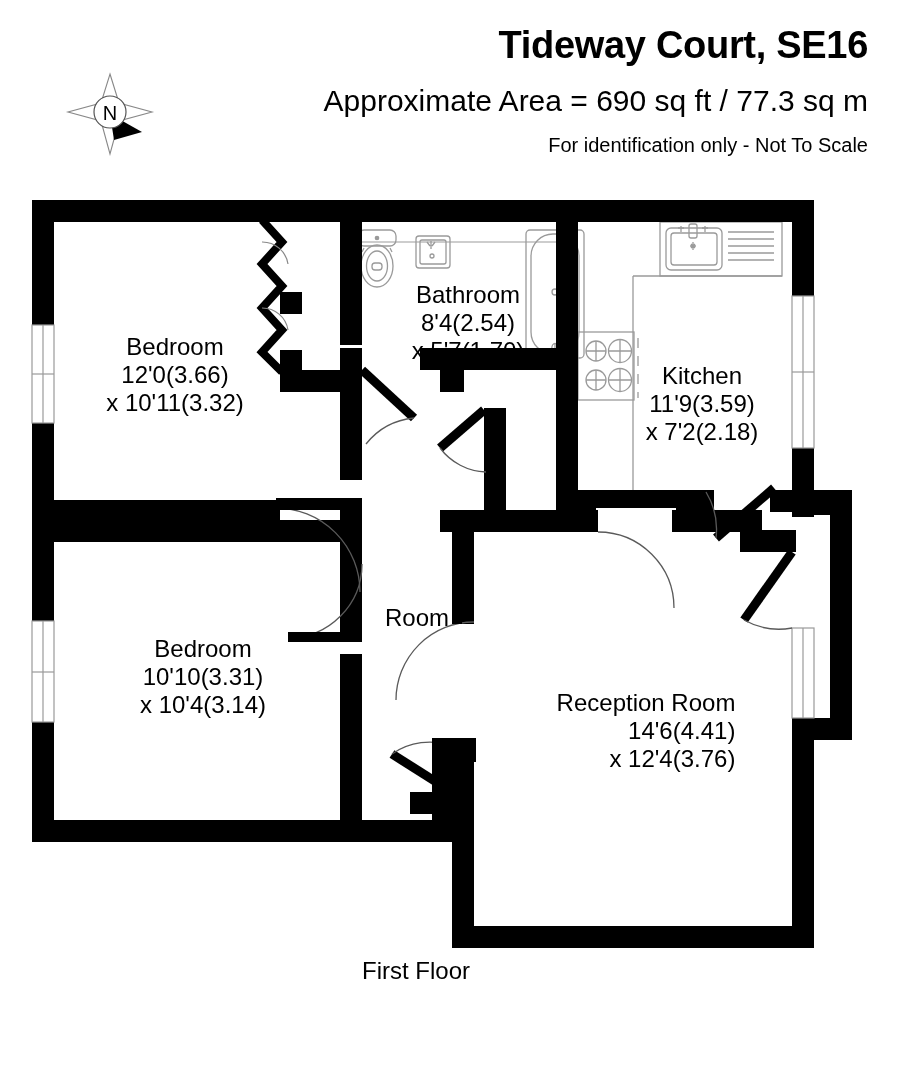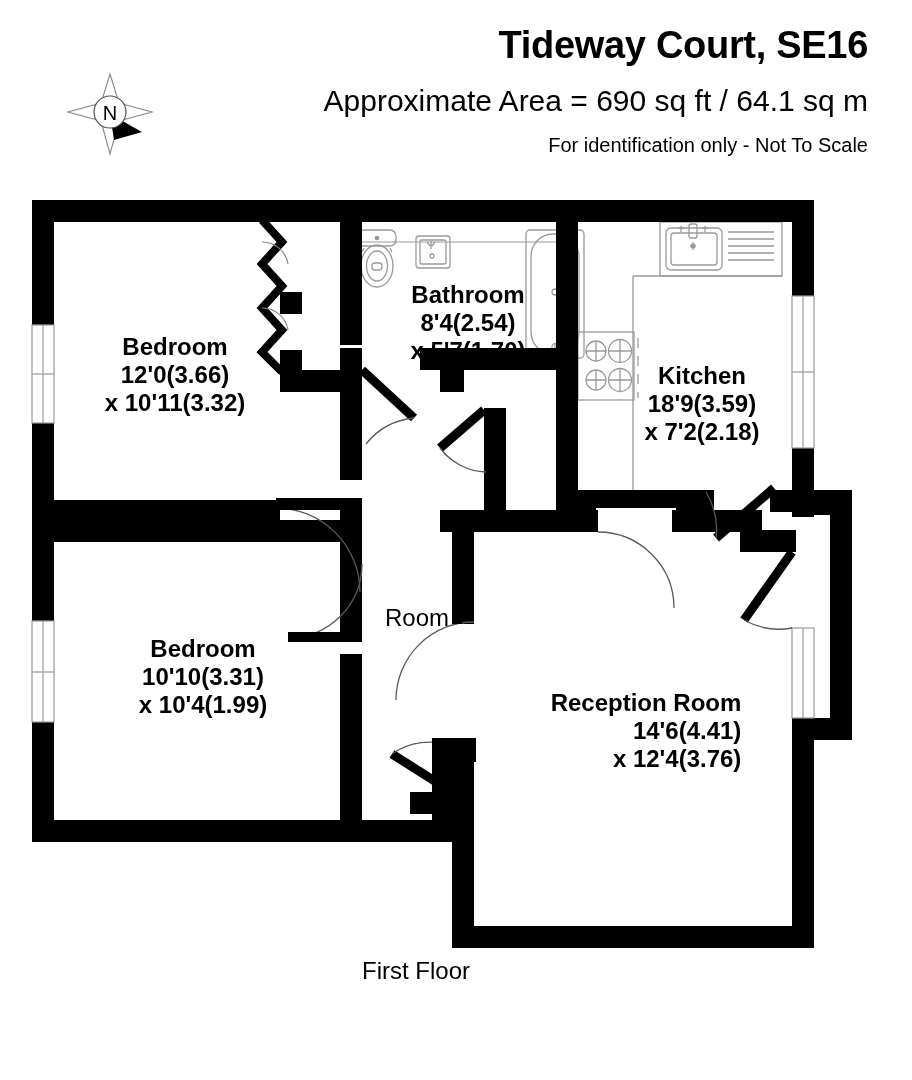--- a/index.html
+++ b/index.html
@@ -30,21 +30,21 @@
     font-size:20px;line-height:1;margin-top:19px;
   }
 
   
   .compass{position:absolute;left:64px;top:72px;width:92px;height:84px;}
 
   
   .plan{position:absolute;left:0;top:180px;width:912px;height:780px;}
 
   
-  .rl{position:absolute;text-align:center;line-height:1.16;white-space:nowrap;font-weight:bold;}
+  .rl{position:absolute;text-align:center;line-height:1.16;white-space:nowrap;}
   .rl .nm{font-size:24px;}
   .rl .dm{font-size:24px;}
   .hall-label{position:absolute;font-size:24px;white-space:nowrap;}
 
   
   .floorname{
     position:absolute;left:0;top:957px;width:832px;text-align:center;
     font-size:24px;
   }
   .disclaimer{
@@ -53,21 +53,21 @@
   }
   .disclaimer div{white-space:nowrap;}
 </style>
 </head>
 <body>
 
 <div id="sheet">
 
   <div class="header">
     <div class="title">Tideway Court, SE16</div>
-    <div class="area">Approximate Area = 690 sq ft / 64.1 sq m</div>
+    <div class="area">Approximate Area = 690 sq ft / 77.3 sq m</div>
     <div class="notscale">For identification only - Not To Scale</div>
   </div>
 
   <svg class="compass" viewBox="0 0 92 84">
 
     <path d="M46 2 L55 31 L88 40 L55 49 L46 82 L37 49 L4 40 L37 31 Z" fill="#ffffff" stroke="#888888" stroke-width="1.1"></path>
 
     <path d="M46 42 L78 60 L50 68 Z" fill="#000000"></path>
 
     <circle cx="46" cy="40" r="16" fill="#ffffff" stroke="#555555" stroke-width="1.2"></circle>
@@ -391,28 +391,28 @@
   </div>
 
   <div class="rl" style="left:468px;top:281px;transform:translateX(-50%);">
     <div class="nm">Bathroom</div>
     <div class="dm">8'4(2.54)</div>
     <div class="dm">x 5'7(1.70)</div>
   </div>
 
   <div class="rl" style="left:702px;top:362px;transform:translateX(-50%);">
     <div class="nm">Kitchen</div>
-    <div class="dm">18'9(3.59)</div>
+    <div class="dm">11'9(3.59)</div>
     <div class="dm">x 7'2(2.18)</div>
   </div>
 
   <div class="rl" style="left:203px;top:635px;transform:translateX(-50%);">
     <div class="nm">Bedroom</div>
     <div class="dm">10'10(3.31)</div>
-    <div class="dm">x 10'4(1.99)</div>
+    <div class="dm">x 10'4(3.14)</div>
   </div>
 
   <div class="rl" style="left:646px;top:689px;transform:translateX(-50%);text-align:right;">
     <div class="nm">Reception Room</div>
     <div class="dm">14'6(4.41)</div>
     <div class="dm">x 12'4(3.76)</div>
   </div>
 
   <div class="hall-label" style="left:385px;top:604px;">Room</div>
 

